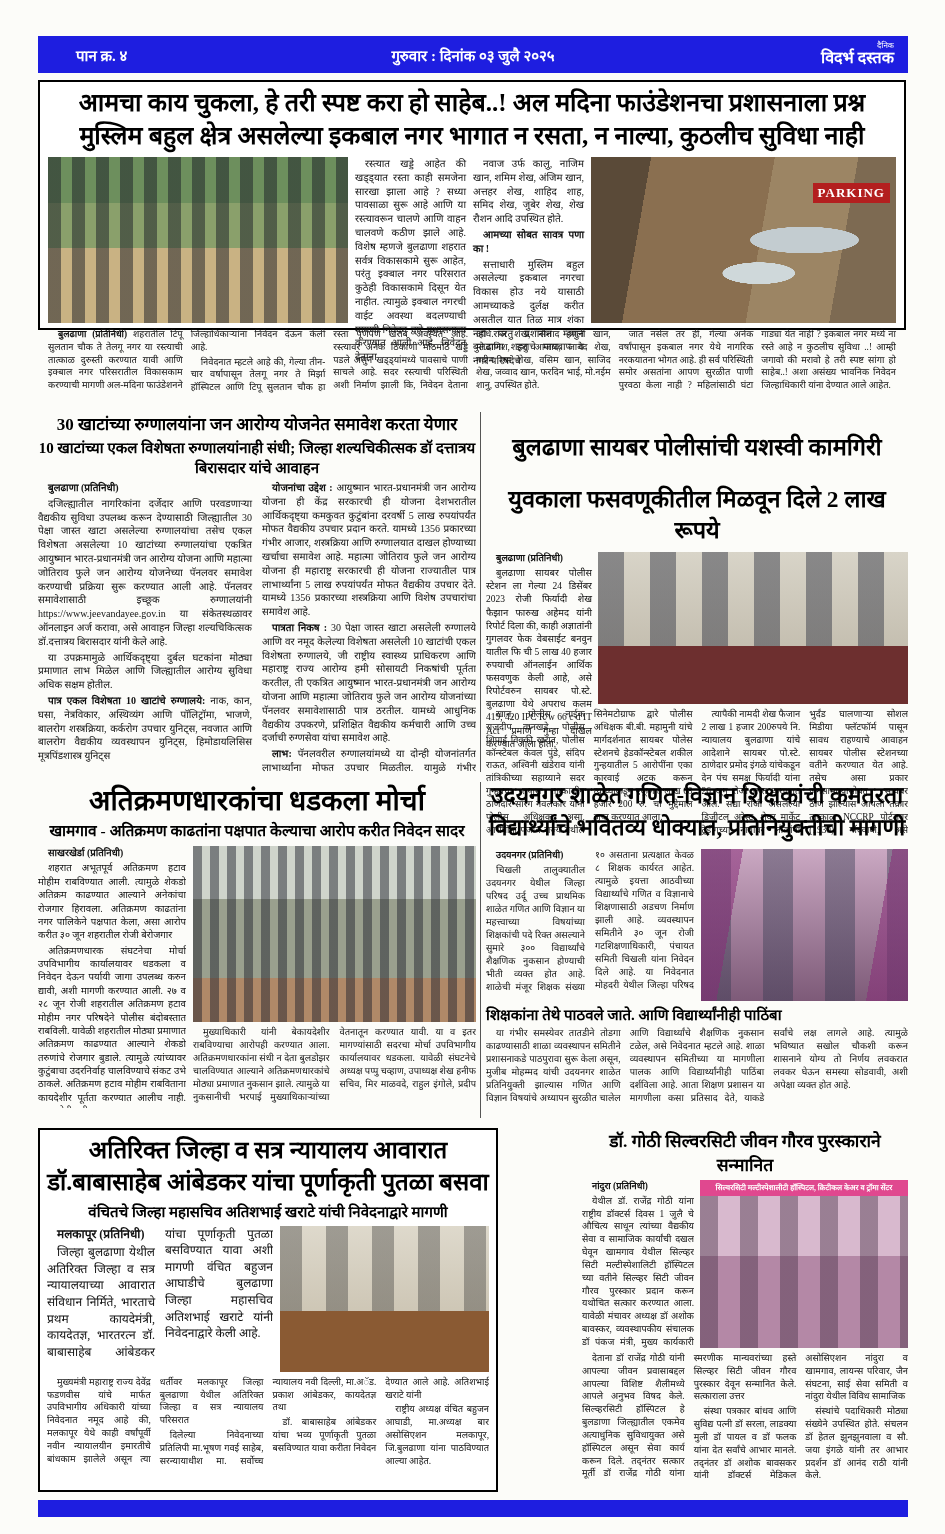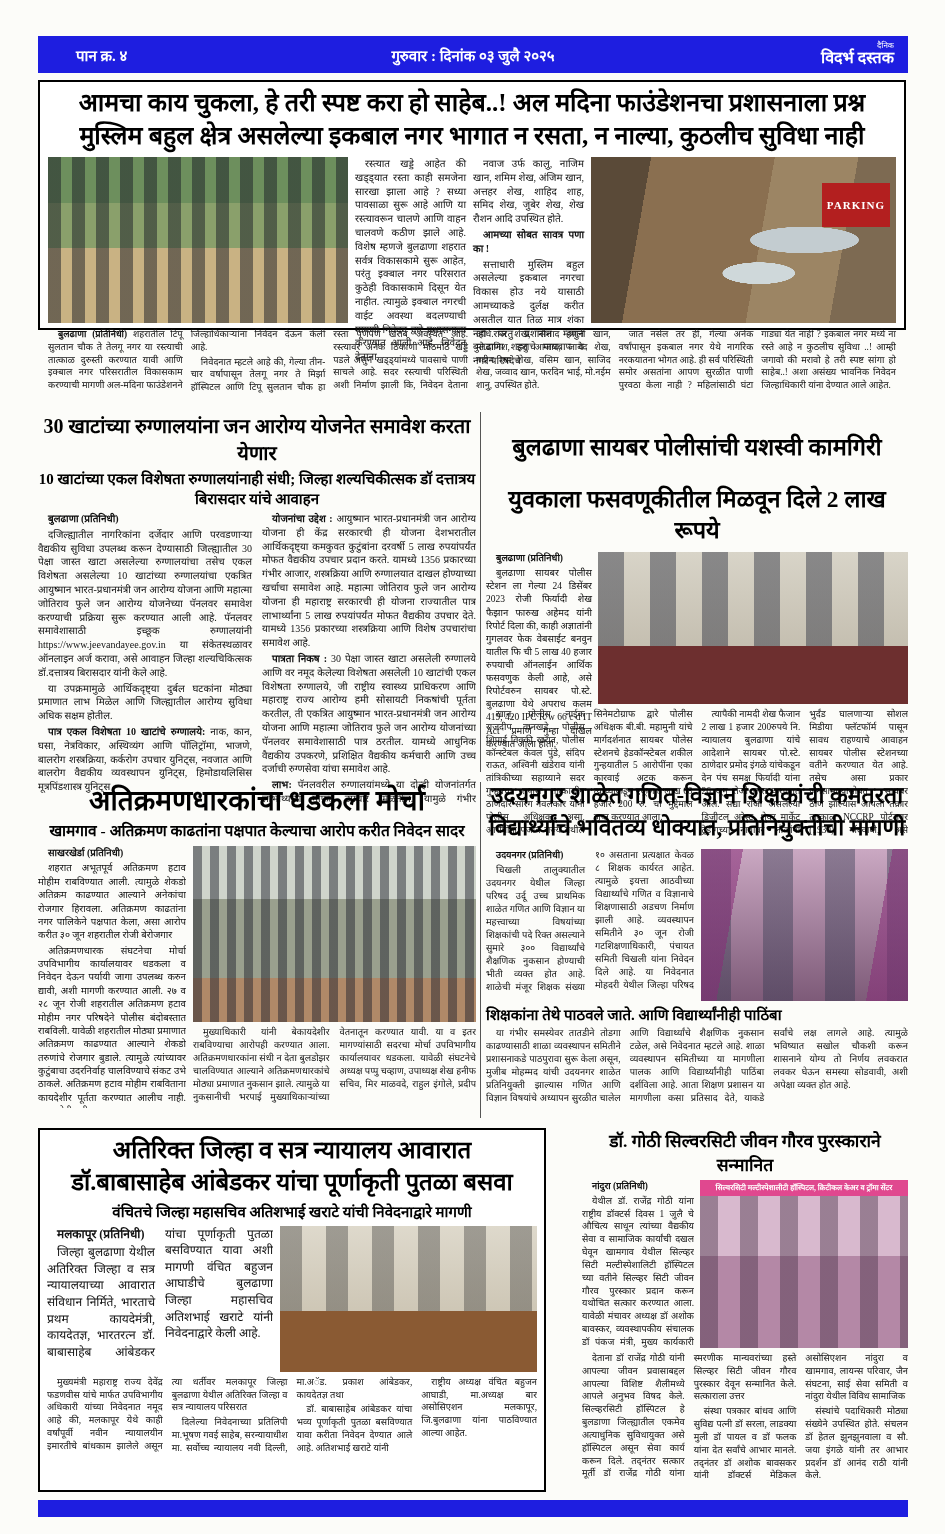--- a/index.html
+++ b/index.html
@@ -49,36 +49,36 @@
   .ph-court { background:
       linear-gradient(rgba(0,0,0,0) 0 58%, #8a5a33 58% 100%),
       repeating-linear-gradient(90deg, rgba(40,40,40,.35) 0 22px, rgba(0,0,0,0) 22px 46px),
       linear-gradient(#ded9cc, #c2b9a5); }
   .ph-award { background:
       repeating-linear-gradient(90deg, rgba(60,40,60,.40) 0 18px, rgba(0,0,0,0) 18px 40px),
       linear-gradient(#d8b9ce 0 45%, #b488a6 45% 100%); }
   .banner { position:absolute; left:0; top:0; right:0; background:#e0488f; color:#fff;
     font-size:7.5px; font-weight:bold; text-align:center; padding:3px 2px; line-height:1.3; }
   .parking-sign { position:absolute; right:6px; top:26px; background:#b31f1f; color:#fff;
-    font-size:11px; font-weight:bold; padding:16px 5px; letter-spacing:1px; }
+    font-size:13px; font-weight:bold; padding:2px 5px; letter-spacing:1px; }
 
   .vdivider { position:absolute; width:1px; background:#555; }
   .boxed { border:2.5px solid #000; background:#fff; }
 
   
   .art1 { position:absolute; left:38px; top:80px; width:868px; height:250px; padding:5px 8px; }
   .art1 h1 { font-size:25px; line-height:1.3; }
   .art1 .row { display:flex; gap:7px; margin-top:5px; height:166px; }
   .art1 .row .photo { flex:none; }
   .art1 .midcol { flex:1; }
   .art1 .strip { margin-top:5px; font-size:9.3px; }
 
   
   .art2 { position:absolute; left:38px; top:412px; width:438px; height:362px; }
-  .art2 h2 { font-size:20px; }
+  .art2 h2 { font-size:17px; }
   .art2 .sub { font-size:15px; margin-top:2px; }
   .art2 .body-txt { margin-top:4px; height:296px; overflow:hidden; }
 
   .art3 { position:absolute; left:486px; top:412px; width:422px; height:362px; }
   .art3 h2 { font-size:23.5px; line-height:1.35;margin-top:20px; }
   .art3 .row { display:flex; gap:6px; margin-top:5px; height:152px; }
   .art3 .leftcol { width:106px; flex:none; font-size:9.5px; }
   .art3 .photo { flex:1; }
   .art3 .strip { margin-top:4px; font-size:9.3px; height:130px; overflow:hidden; }
 
@@ -94,21 +94,21 @@
 
   .art5 { position:absolute; left:486px; top:780px; width:422px; height:342px; }
   .art5 h2 { font-size:23px; line-height:1.4; }
   .art5 .row { display:flex; gap:7px; margin-top:5px; }
   .art5 .bodycols { width:208px; flex:none; height:152px; overflow:hidden; font-size:9.4px; }
   .art5 .photo { flex:1; height:152px; }
   .art5 .caption { font-size:15px; text-align:justify; margin-top:3px; font-weight:bold; }
   .art5 .strip { margin-top:3px; font-size:9.4px; height:96px; overflow:hidden; }
 
   
-  .art6 { position:absolute; left:38px; top:1128px; width:508px; height:364px; padding:4px 7px; }
+  .art6 { position:absolute; left:38px; top:1128px; width:460px; height:364px; padding:4px 7px; }
   .art6 h2 { font-size:24px; line-height:1.35; }
   .art6 .sub { font-size:15px; margin-top:2px; }
   .art6 .row { display:flex; gap:7px; margin-top:5px; }
   .art6 .bodycols { width:226px; flex:none; height:146px; overflow:hidden; font-size:12px; }
   .art6 .photo { flex:1; height:146px; }
   .art6 .strip { margin-top:4px; font-size:9.3px; height:92px; overflow:hidden; }
 
   .art7 { position:absolute; left:582px; top:1128px; width:326px; height:364px; }
   .art7 h3 { font-size:17.5px; }
   .art7 .row { display:flex; gap:6px; margin-top:4px; }

